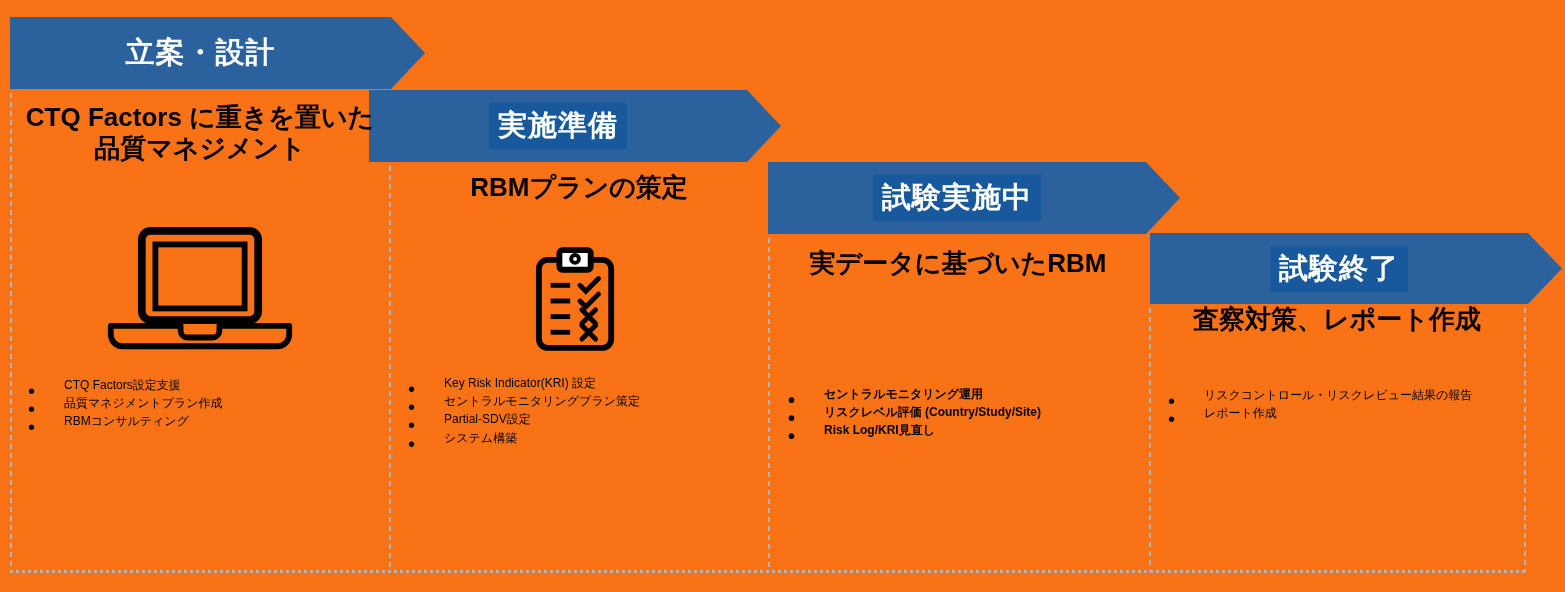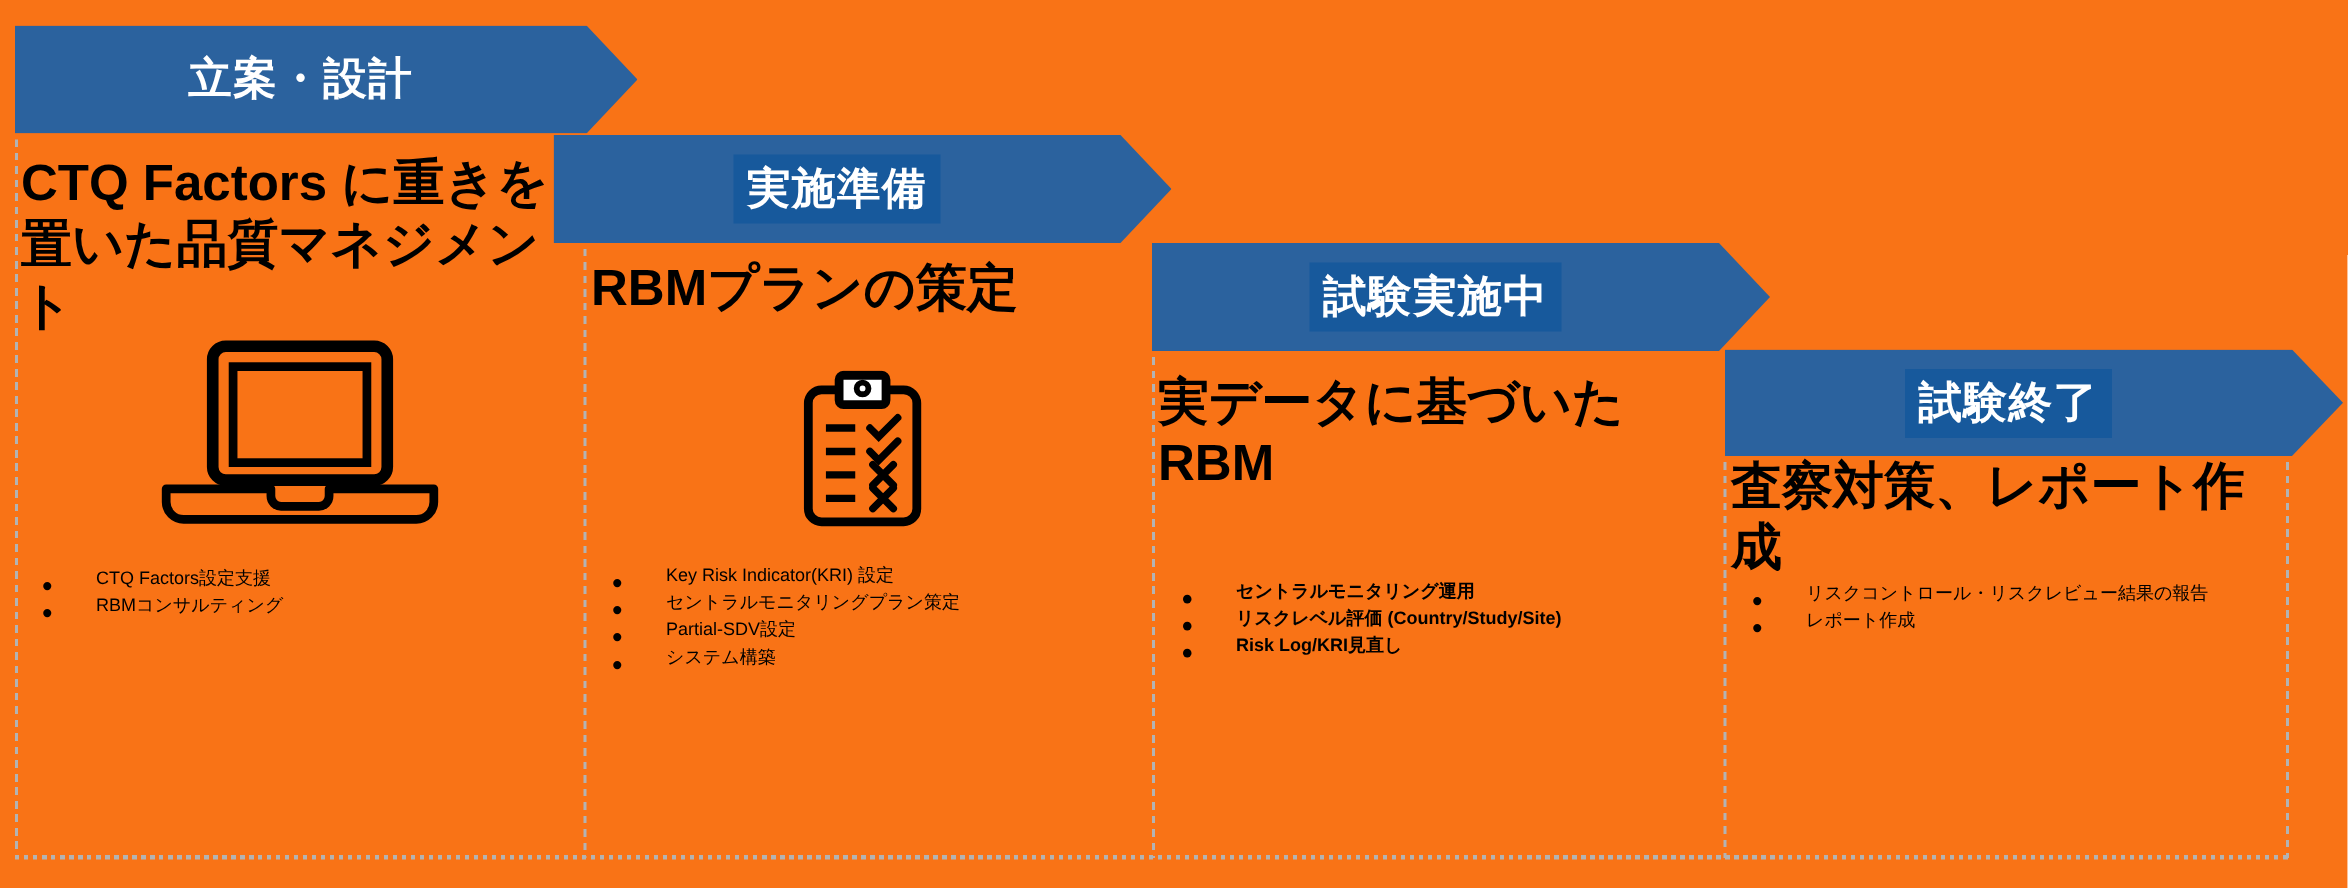--- a/index.html
+++ b/index.html
@@ -60,23 +60,23 @@
   .hline-bottom {
     position: absolute;
     left: 10px; top: 570px;
     width: 1516px; height: 3px;
     background: repeating-linear-gradient(to right, var(--border-gray) 0 3px, transparent 3px 6px);
   }
 
   
   .col-title {
     position: absolute;
-    text-align: left;
+    text-align: center;
     color: var(--text-black);
-    font-size: 34px;
+    font-size: 26px;
     font-weight: bold;
     line-height: 1.2;
   }
   .title-0 { left: 14px;   top: 102px; width: 372px; }
   .title-1 { left: 394px;  top: 172px; width: 370px; }
   .title-2 { left: 772px;  top: 248px; width: 372px; }
   .title-3 { left: 1154px; top: 304px; width: 366px; }
 
   
   .icon-box { position: absolute; }
@@ -153,20 +153,21 @@
       <line x1="17" y1="87" x2="37" y2="87" stroke="#000" stroke-width="5"></line>
       <path d="M47 39 l6 6 l13 -13" fill="none" stroke="#000" stroke-width="5" stroke-linecap="round"></path>
       <path d="M47 55 l6 6 l13 -13" fill="none" stroke="#000" stroke-width="5" stroke-linecap="round"></path>
       <path d="M49 64 l14 14 M63 64 l-14 14" stroke="#000" stroke-width="5" stroke-linecap="round"></path>
       <path d="M49 80 l14 14 M63 80 l-14 14" stroke="#000" stroke-width="5" stroke-linecap="round"></path>
     </svg>
   </div>
 
   <ul class="bullets bul-0">
     <li>CTQ Factors設定支援</li>
+    <li>品質マネジメントプラン作成</li>
     <li>RBMコンサルティング</li>
   </ul>
   <ul class="bullets bul-1">
     <li>Key Risk Indicator(KRI) 設定</li>
     <li>セントラルモニタリングプラン策定</li>
     <li>Partial-SDV設定</li>
     <li>システム構築</li>
   </ul>
   <ul class="bullets bul-2">
     <li>セントラルモニタリング運用</li>

